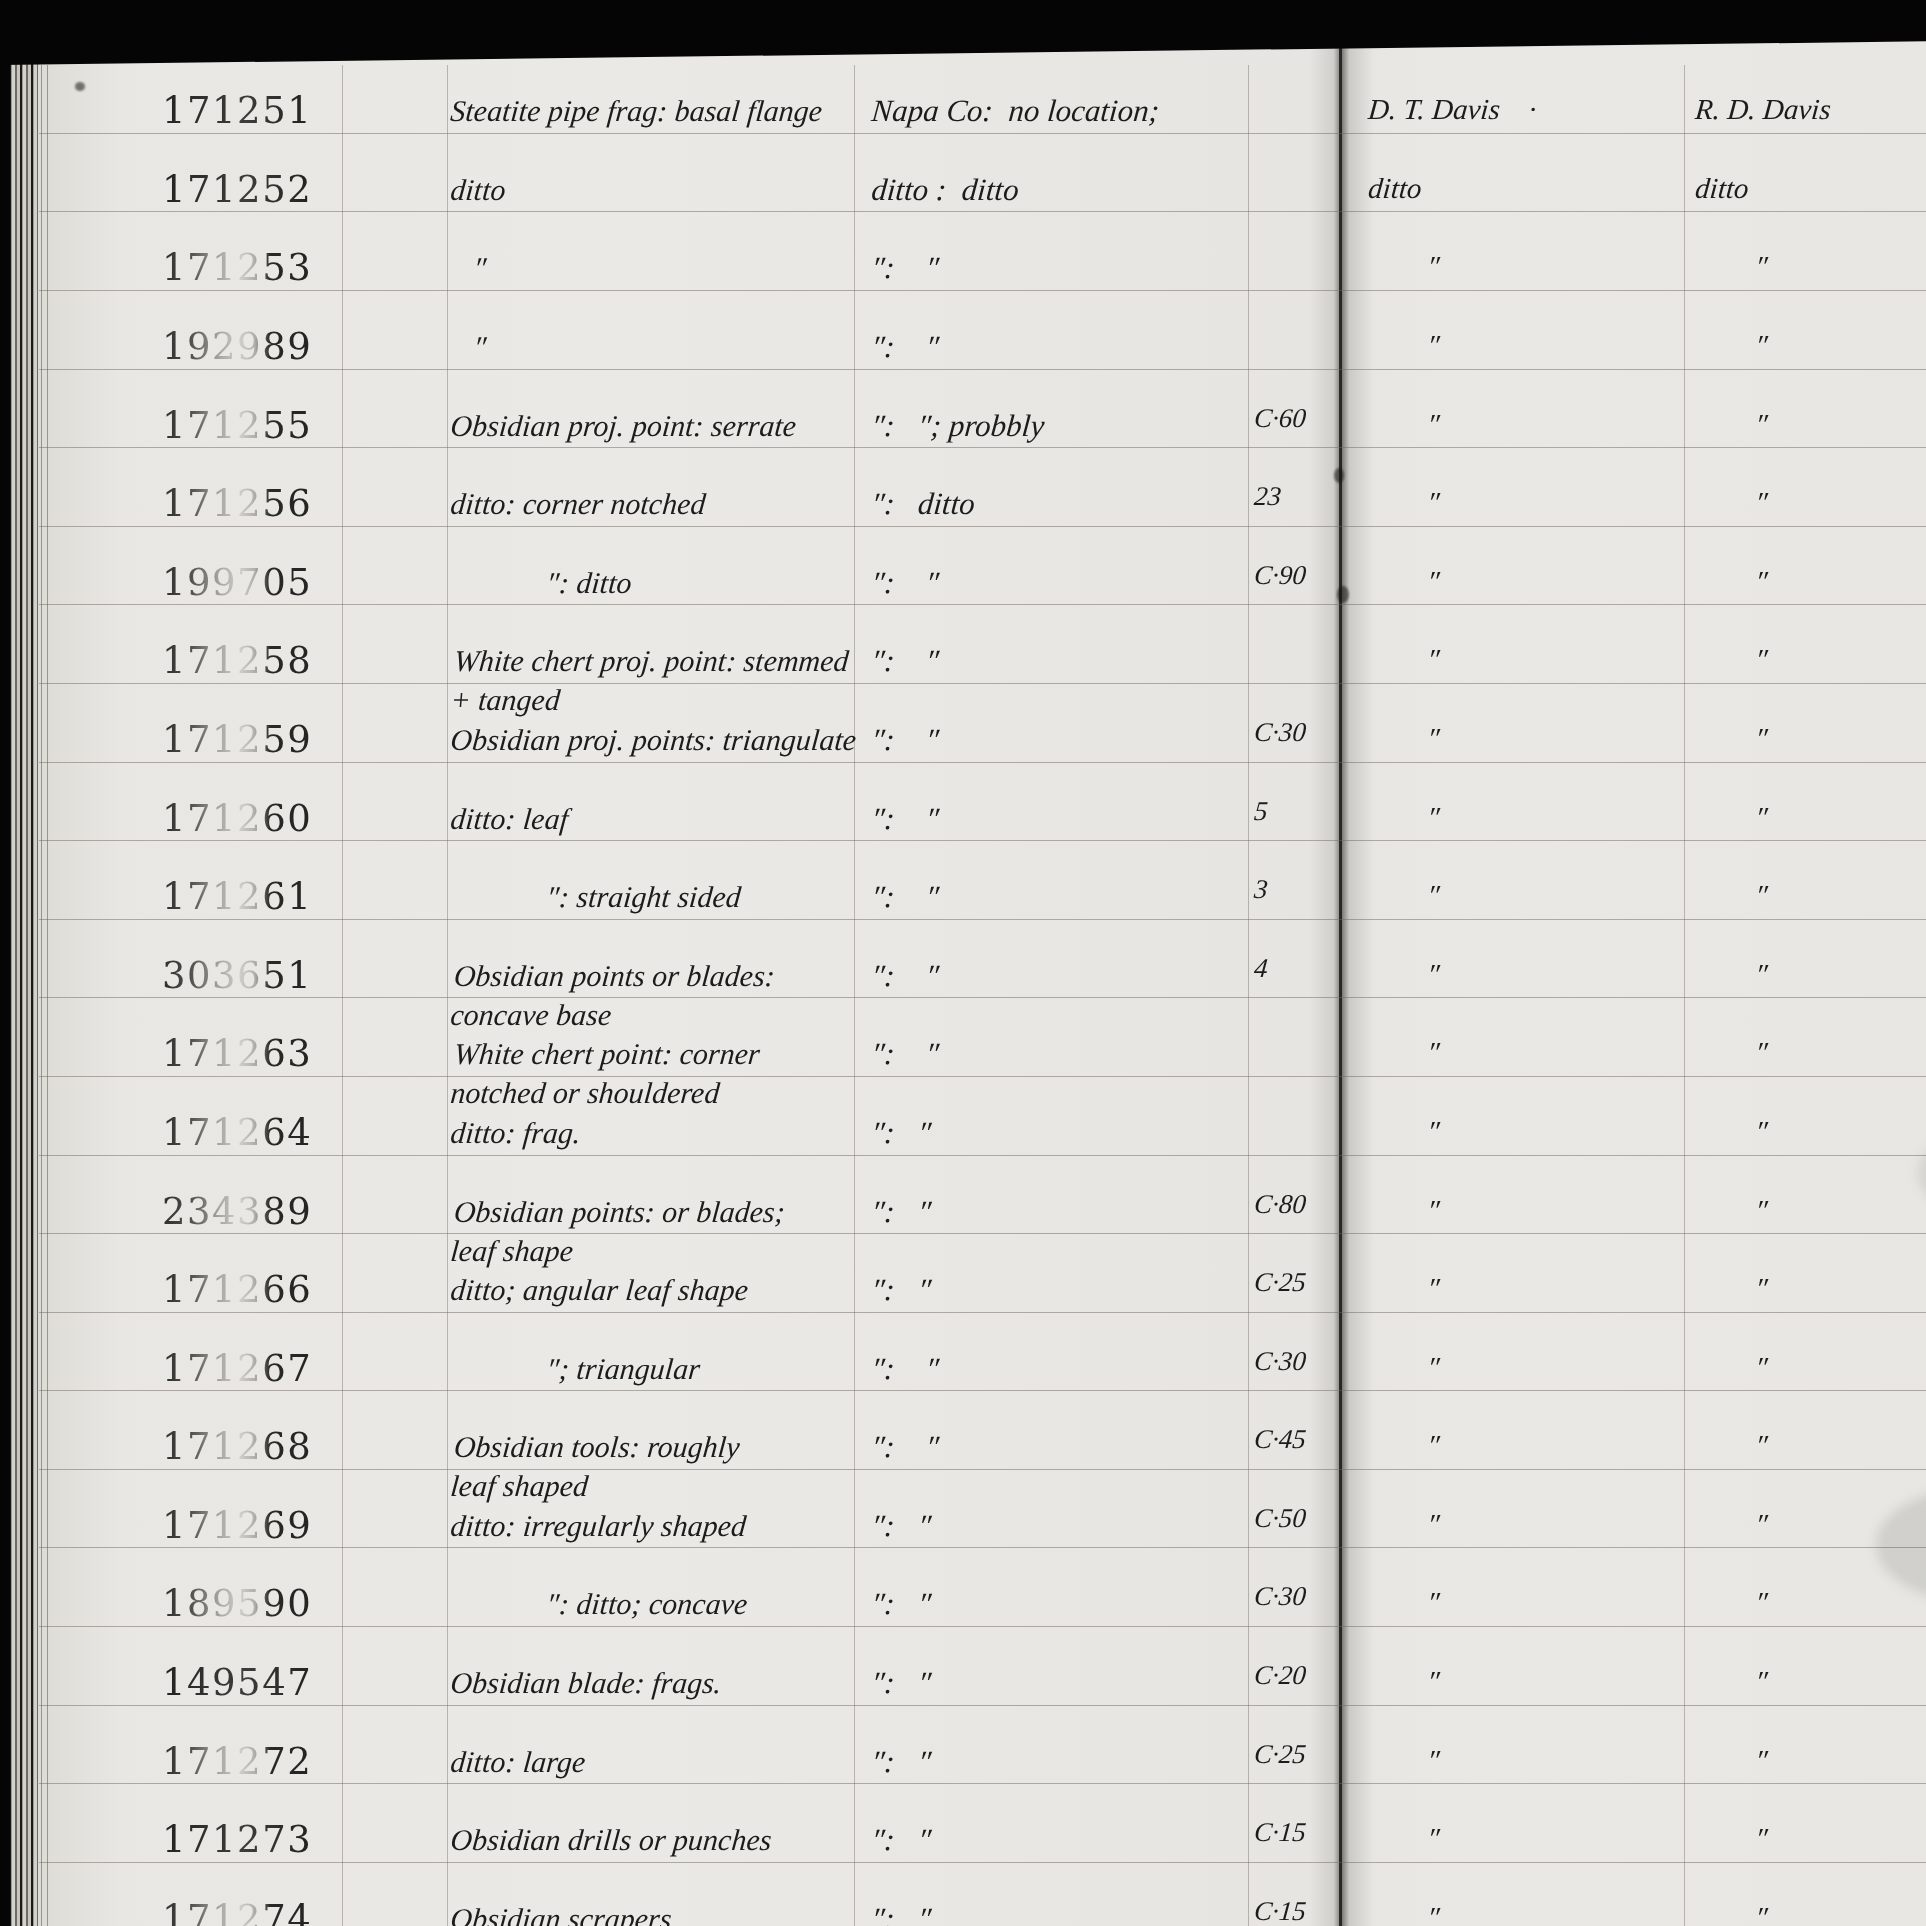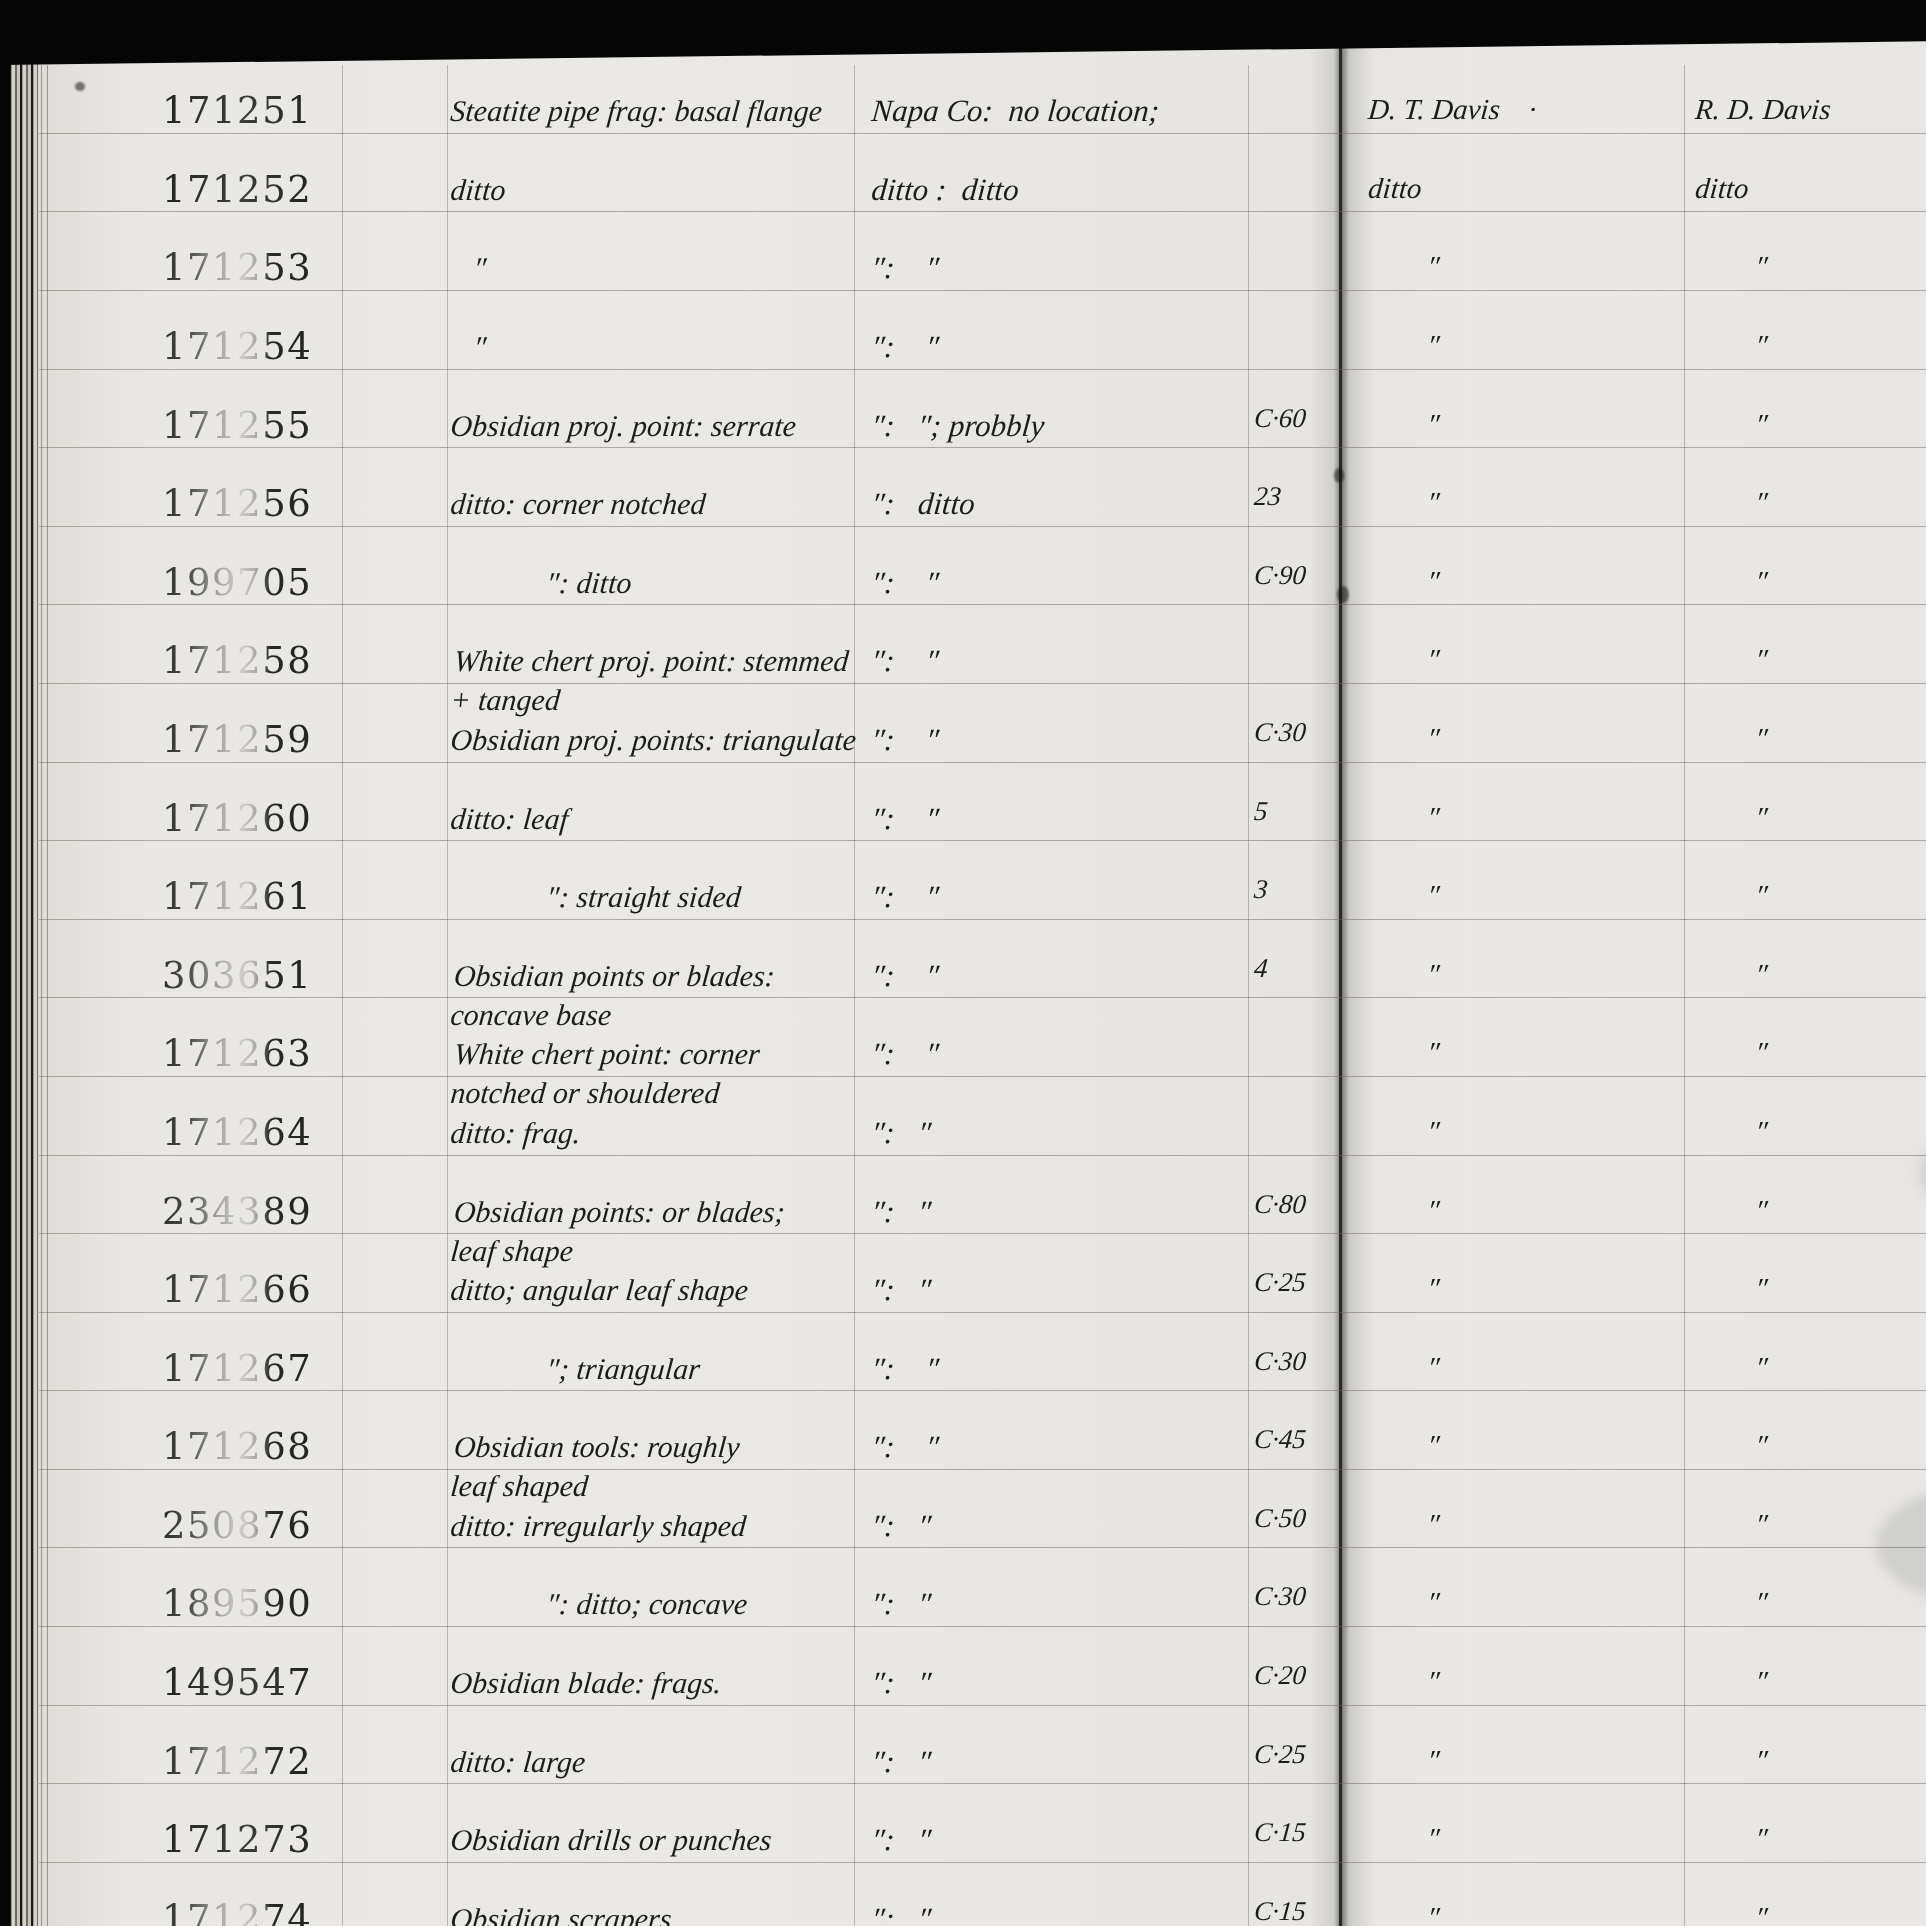--- a/index.html
+++ b/index.html
@@ -110,21 +110,21 @@
     <span class="stamp">171253</span>
     <div class="cell hw c-desc" style="left: 472px;">″</div>
     <div class="cell hw c-loc">″:    ″</div>
     <div class="cell hw c-count"></div>
     <div class="cell hw c-coll dm">″</div>
     <div class="cell hw c-donor dm">″</div>
 
   </div>
 
   <div class="row" style="top: 290px;">
-    <span class="stamp">171254</span>
+    <span class="stamp">192989</span>
     <div class="cell hw c-desc" style="left: 472px;">″</div>
     <div class="cell hw c-loc">″:    ″</div>
     <div class="cell hw c-count"></div>
     <div class="cell hw c-coll dm">″</div>
     <div class="cell hw c-donor dm">″</div>
 
   </div>
 
   <div class="row" style="top: 369px;">
     <span class="stamp">171255</span>
@@ -265,21 +265,21 @@
     <div class="cell hw c-desc">Obsidian tools: roughly
 leaf shaped</div>
     <div class="cell hw c-loc">″:    ″</div>
     <div class="cell hw c-count">C·45</div>
     <div class="cell hw c-coll dm">″</div>
     <div class="cell hw c-donor dm">″</div>
 
   </div>
 
   <div class="row" style="top: 1469px;">
-    <span class="stamp">250876</span>
+    <span class="stamp">171269</span>
     <div class="cell hw c-desc">ditto: irregularly shaped</div>
     <div class="cell hw c-loc">″:   ″</div>
     <div class="cell hw c-count">C·50</div>
     <div class="cell hw c-coll dm">″</div>
     <div class="cell hw c-donor dm">″</div>
 
   </div>
 
   <div class="row" style="top: 1547px;">
     <span class="stamp">189590</span>

